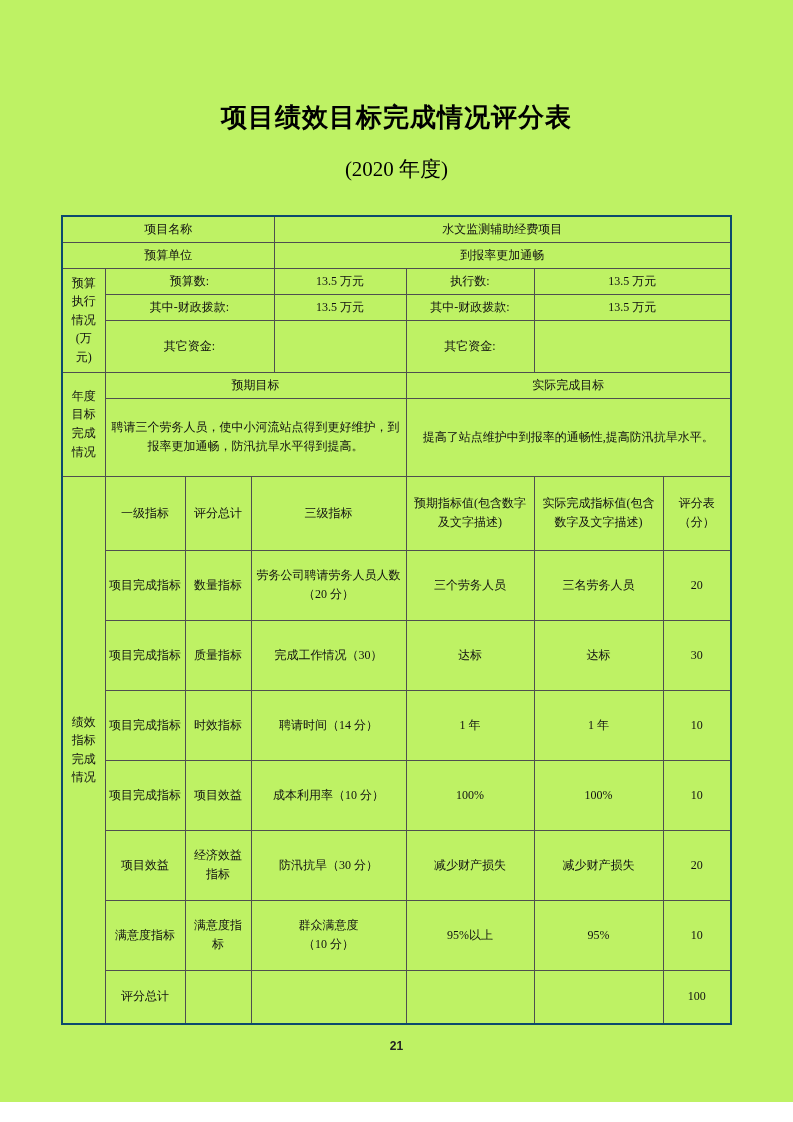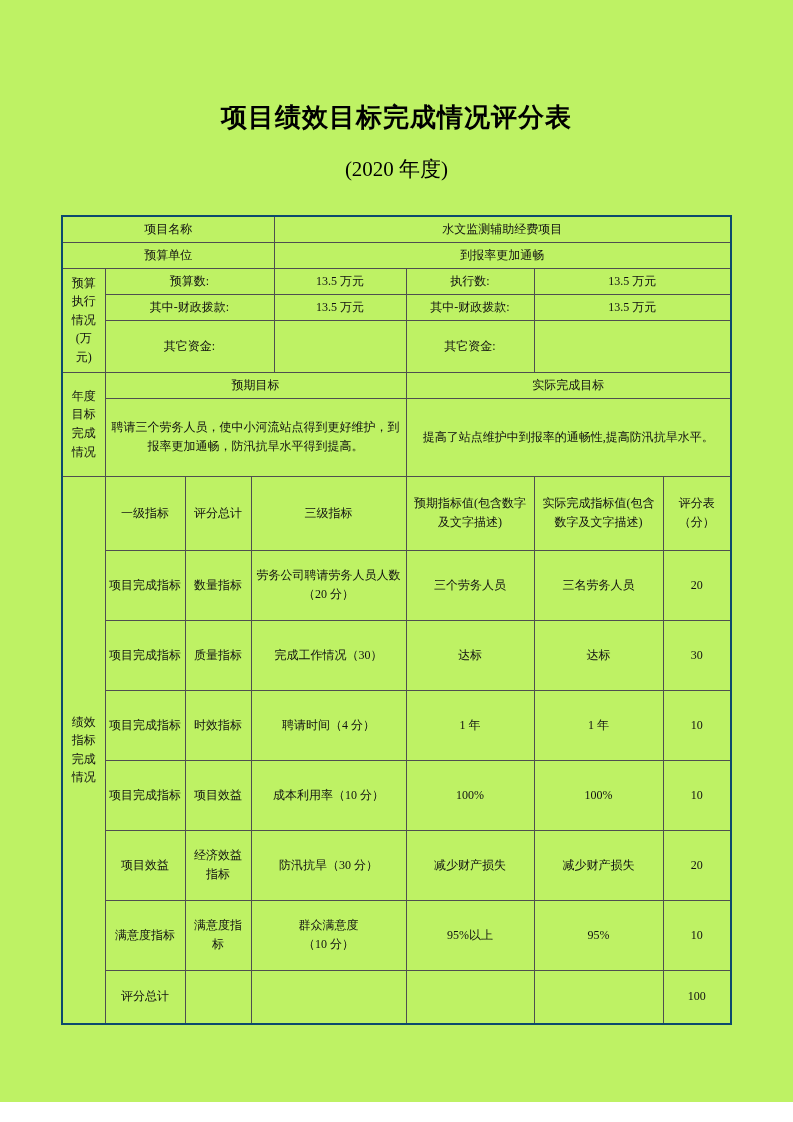--- a/index.html
+++ b/index.html
@@ -161,21 +161,21 @@
       <td>项目完成指标</td>
       <td>质量指标</td>
       <td colspan="2">完成工作情况（30）</td>
       <td>达标</td>
       <td>达标</td>
       <td>30</td>
     </tr>
     <tr class="r70">
       <td>项目完成指标</td>
       <td>时效指标</td>
-      <td colspan="2">聘请时间（4 分）</td>
+      <td colspan="2">聘请时间（14 分）</td>
       <td>1 年</td>
       <td>1 年</td>
       <td>10</td>
     </tr>
     <tr class="r70">
       <td>项目完成指标</td>
       <td>项目效益</td>
       <td colspan="2">成本利用率（10 分）</td>
       <td>100%</td>
       <td>100%</td>
@@ -203,14 +203,15 @@
       <td>评分总计</td>
       <td></td>
       <td colspan="2"></td>
       <td></td>
       <td></td>
       <td>100</td>
     </tr>
   </tbody>
     </table>
 
+  <div class="page-number">21</div>
 
 </div>
 
 </body></html>

